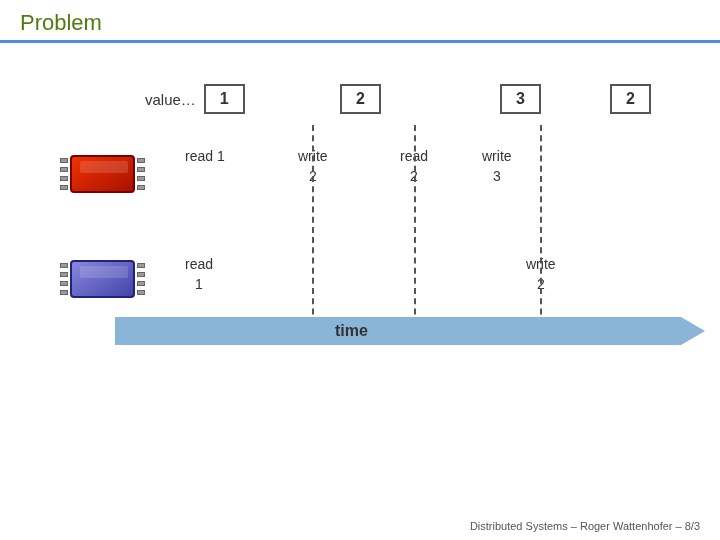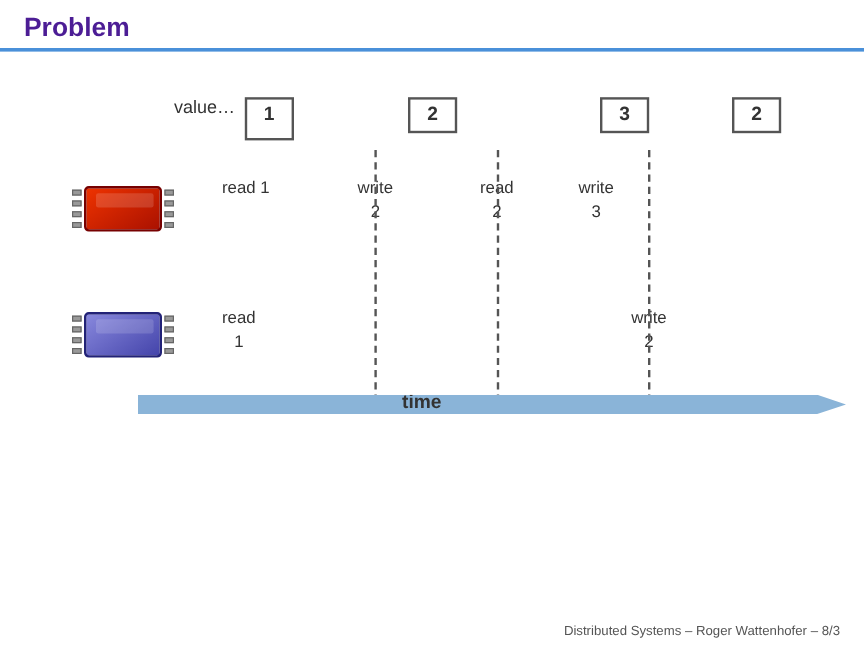--- a/index.html
+++ b/index.html
@@ -12,22 +12,22 @@
       position: relative;
     }
 
     
     .header {
       padding: 10px 20px 4px 20px;
       border-bottom: 3px solid #4a90d9;
     }
     .header-title {
       font-size: 22px;
-      font-weight: bold;
-      color: #4c1d95;
+      font-weight: normal;
+      color: #4d7c0f;
     }
 
     
     .main {
       padding: 20px 30px 0 30px;
       position: relative;
     }
 
     
     .footer {
@@ -40,21 +40,21 @@
   </style>
 </head>
 <body>
 
 <div class="header">
   <span class="header-title">Problem</span>
 </div>
 
 <div class="main">
 
-  <div style="display:flex; margin-left:115px; margin-top:18px; position:relative; height:36px;">
+  <div style="display:flex; align-items:center; margin-left:115px; margin-top:18px; position:relative; height:36px;">
     <span style="font-size:15px;color:#333;margin-right:8px;">value…</span>
     <div style="border:2px solid #555;padding:4px 14px;font-size:16px;font-weight:bold;color:#333;background:#fff;min-width:36px;text-align:center;">1</div>
 
     <div style="position:absolute;left:195px;border:2px solid #555;padding:4px 14px;font-size:16px;font-weight:bold;color:#333;background:#fff;min-width:36px;text-align:center;">2</div>
 
     <div style="position:absolute;left:355px;border:2px solid #555;padding:4px 14px;font-size:16px;font-weight:bold;color:#333;background:#fff;min-width:36px;text-align:center;">3</div>
 
     <div style="position:absolute;left:465px;border:2px solid #555;padding:4px 14px;font-size:16px;font-weight:bold;color:#333;background:#fff;min-width:36px;text-align:center;">2</div>
   </div>
 
@@ -128,21 +128,21 @@
       <span>write<br>2</span>
     </div>
 
     <div style="position:absolute;left:282px;top:0;width:2px;height:220px;border-left:2px dashed #555;"></div>
     <div style="position:absolute;left:384px;top:0;width:2px;height:220px;border-left:2px dashed #555;"></div>
     <div style="position:absolute;left:510px;top:0;width:2px;height:220px;border-left:2px dashed #555;"></div>
 
   </div>
 
   <div style="position:absolute;bottom:40px;left:115px;width:590px;">
-    <div style="height:16px;background:#8ab4d8;display:flex;align-items:flex-end;padding-left:220px;font-size:16px;font-weight:bold;color:#333;clip-path:polygon(0 0, calc(100% - 24px) 0, 100% 50%, calc(100% - 24px) 100%, 0 100%);">
+    <div style="height:28px;background:#8ab4d8;display:flex;align-items:center;padding-left:220px;font-size:16px;font-weight:bold;color:#333;clip-path:polygon(0 0, calc(100% - 24px) 0, 100% 50%, calc(100% - 24px) 100%, 0 100%);">
       <span>time</span>
     </div>
   </div>
 
 </div>
 
 <div class="footer">
   <span>Distributed Systems  –  Roger Wattenhofer  –  8/3</span>
 </div>
 

